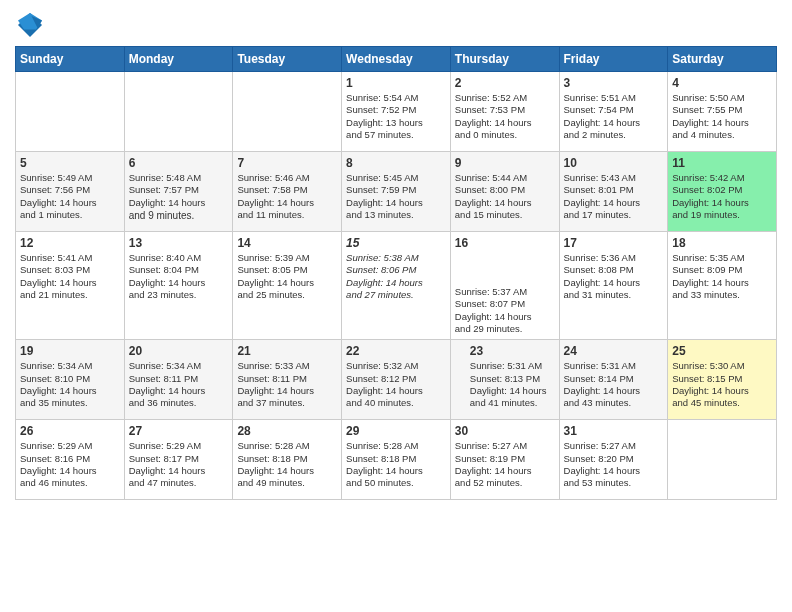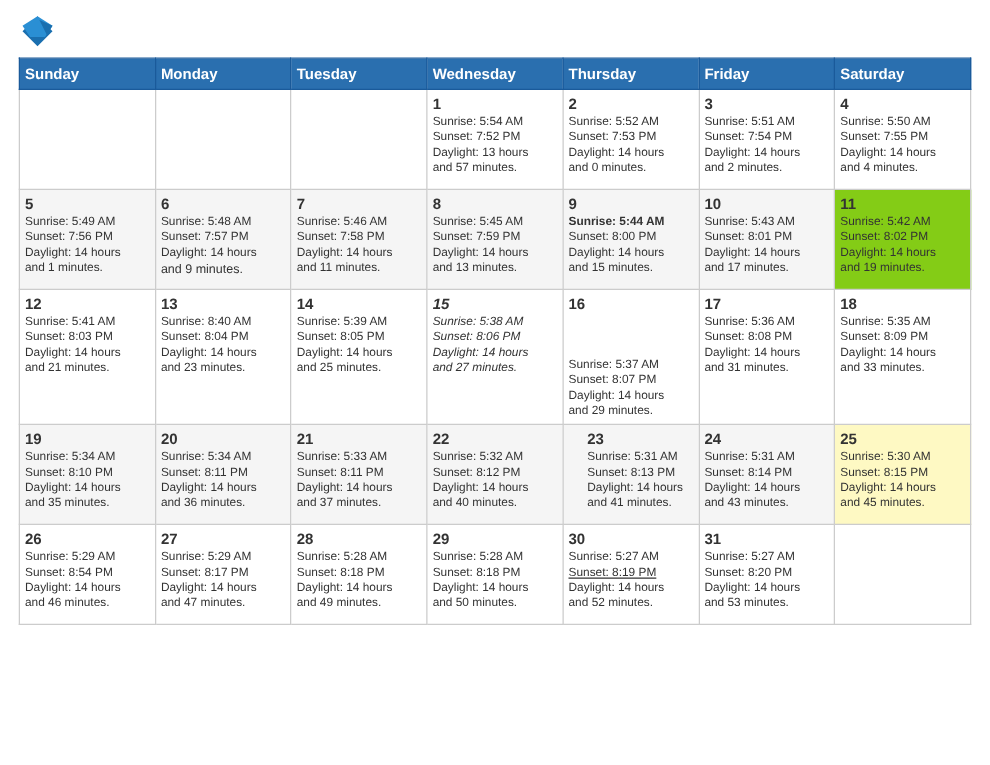--- a/index.html
+++ b/index.html
@@ -180,33 +180,33 @@
           </td>
           <td style="background: rgb(245, 245, 245);">
             <span class="day-num">8</span>
             <div style="font-size: 9.5px; line-height: 1.3; color: rgb(51, 51, 51);">Sunrise: 5:45 AM</div>
             <div style="font-size: 9.5px; line-height: 1.3; color: rgb(51, 51, 51);">Sunset: 7:59 PM</div>
             <div style="font-size: 9.5px; line-height: 1.3; color: rgb(51, 51, 51);">Daylight: 14 hours</div>
             <div style="font-size: 9.5px; line-height: 1.3; color: rgb(51, 51, 51);">and 13 minutes.</div>
           </td>
           <td style="background: rgb(245, 245, 245);">
             <span class="day-num">9</span>
-            <div style="font-size: 9.5px; line-height: 1.3; color: rgb(51, 51, 51); font-weight: bold;">Sunrise: 5:44 AM</div>
+            <div style="font-size: 9.5px; line-height: 1.3; color: rgb(51, 51, 51);">Sunrise: 5:44 AM</div>
             <div style="font-size: 9.5px; line-height: 1.3; color: rgb(51, 51, 51);">Sunset: 8:00 PM</div>
             <div style="font-size: 9.5px; line-height: 1.3; color: rgb(51, 51, 51);">Daylight: 14 hours</div>
             <div style="font-size: 9.5px; line-height: 1.3; color: rgb(51, 51, 51);">and 15 minutes.</div>
           </td>
           <td style="background: rgb(245, 245, 245);">
             <span class="day-num">10</span>
             <div style="font-size: 9.5px; line-height: 1.3; color: rgb(51, 51, 51);">Sunrise: 5:43 AM</div>
             <div style="font-size: 9.5px; line-height: 1.3; color: rgb(51, 51, 51);">Sunset: 8:01 PM</div>
             <div style="font-size: 9.5px; line-height: 1.3; color: rgb(51, 51, 51);">Daylight: 14 hours</div>
             <div style="font-size: 9.5px; line-height: 1.3; color: rgb(51, 51, 51);">and 17 minutes.</div>
           </td>
-          <td style="background: #84cc16;">
+          <td style="background: #86efac;">
             <span class="day-num">11</span>
             <div style="font-size: 9.5px; line-height: 1.3; color: rgb(51, 51, 51);">Sunrise: 5:42 AM</div>
             <div style="font-size: 9.5px; line-height: 1.3; color: rgb(51, 51, 51);">Sunset: 8:02 PM</div>
             <div style="font-size: 9.5px; line-height: 1.3; color: rgb(51, 51, 51);">Daylight: 14 hours</div>
             <div style="font-size: 9.5px; line-height: 1.3; color: rgb(51, 51, 51);">and 19 minutes.</div>
           </td>
         </tr>
         <tr>
           <td style="background: rgb(255, 255, 255);">
             <span class="day-num">12</span>
@@ -306,21 +306,21 @@
             <div style="font-size: 9.5px; line-height: 1.3; color: rgb(51, 51, 51);">Sunrise: 5:30 AM</div>
             <div style="font-size: 9.5px; line-height: 1.3; color: rgb(51, 51, 51);">Sunset: 8:15 PM</div>
             <div style="font-size: 9.5px; line-height: 1.3; color: rgb(51, 51, 51);">Daylight: 14 hours</div>
             <div style="font-size: 9.5px; line-height: 1.3; color: rgb(51, 51, 51);">and 45 minutes.</div>
           </td>
         </tr>
         <tr>
           <td style="background: rgb(255, 255, 255);">
             <span class="day-num">26</span>
             <div style="font-size: 9.5px; line-height: 1.3; color: rgb(51, 51, 51);">Sunrise: 5:29 AM</div>
-            <div style="font-size: 9.5px; line-height: 1.3; color: rgb(51, 51, 51);">Sunset: 8:54 PM</div>
+            <div style="font-size: 9.5px; line-height: 1.3; color: rgb(51, 51, 51);">Sunset: 8:16 PM</div>
             <div style="font-size: 9.5px; line-height: 1.3; color: rgb(51, 51, 51);">Daylight: 14 hours</div>
             <div style="font-size: 9.5px; line-height: 1.3; color: rgb(51, 51, 51);">and 46 minutes.</div>
           </td>
           <td style="background: rgb(255, 255, 255);">
             <span class="day-num">27</span>
             <div style="font-size: 9.5px; line-height: 1.3; color: rgb(51, 51, 51);">Sunrise: 5:29 AM</div>
             <div style="font-size: 9.5px; line-height: 1.3; color: rgb(51, 51, 51);">Sunset: 8:17 PM</div>
             <div style="font-size: 9.5px; line-height: 1.3; color: rgb(51, 51, 51);">Daylight: 14 hours</div>
             <div style="font-size: 9.5px; line-height: 1.3; color: rgb(51, 51, 51);">and 47 minutes.</div>
           </td>
@@ -334,21 +334,21 @@
           <td style="background: rgb(255, 255, 255);">
             <span class="day-num">29</span>
             <div style="font-size: 9.5px; line-height: 1.3; color: rgb(51, 51, 51);">Sunrise: 5:28 AM</div>
             <div style="font-size: 9.5px; line-height: 1.3; color: rgb(51, 51, 51);">Sunset: 8:18 PM</div>
             <div style="font-size: 9.5px; line-height: 1.3; color: rgb(51, 51, 51);">Daylight: 14 hours</div>
             <div style="font-size: 9.5px; line-height: 1.3; color: rgb(51, 51, 51);">and 50 minutes.</div>
           </td>
           <td style="background: rgb(255, 255, 255);">
             <span class="day-num">30</span>
             <div style="font-size: 9.5px; line-height: 1.3; color: rgb(51, 51, 51);">Sunrise: 5:27 AM</div>
-            <div style="font-size: 9.5px; line-height: 1.3; color: rgb(51, 51, 51); text-decoration: underline;">Sunset: 8:19 PM</div>
+            <div style="font-size: 9.5px; line-height: 1.3; color: rgb(51, 51, 51);">Sunset: 8:19 PM</div>
             <div style="font-size: 9.5px; line-height: 1.3; color: rgb(51, 51, 51);">Daylight: 14 hours</div>
             <div style="font-size: 9.5px; line-height: 1.3; color: rgb(51, 51, 51);">and 52 minutes.</div>
           </td>
           <td style="background: rgb(255, 255, 255);">
             <span class="day-num">31</span>
             <div style="font-size: 9.5px; line-height: 1.3; color: rgb(51, 51, 51);">Sunrise: 5:27 AM</div>
             <div style="font-size: 9.5px; line-height: 1.3; color: rgb(51, 51, 51);">Sunset: 8:20 PM</div>
             <div style="font-size: 9.5px; line-height: 1.3; color: rgb(51, 51, 51);">Daylight: 14 hours</div>
             <div style="font-size: 9.5px; line-height: 1.3; color: rgb(51, 51, 51);">and 53 minutes.</div>
           </td>

